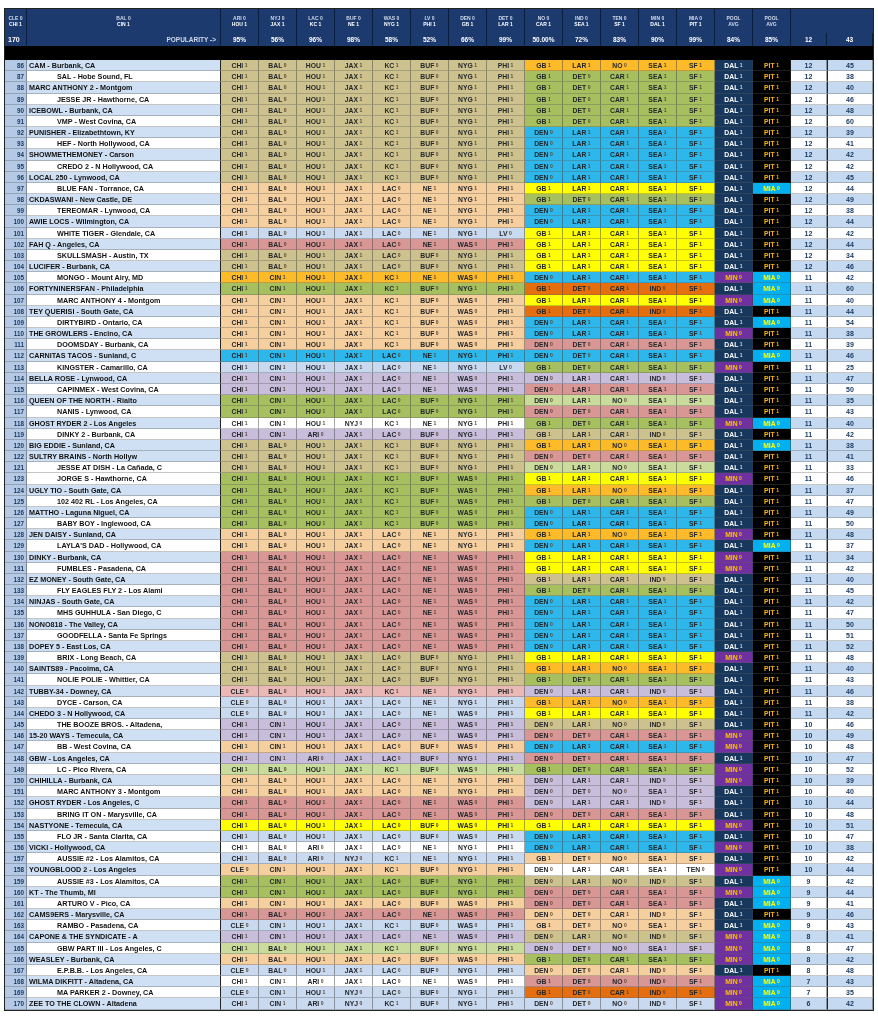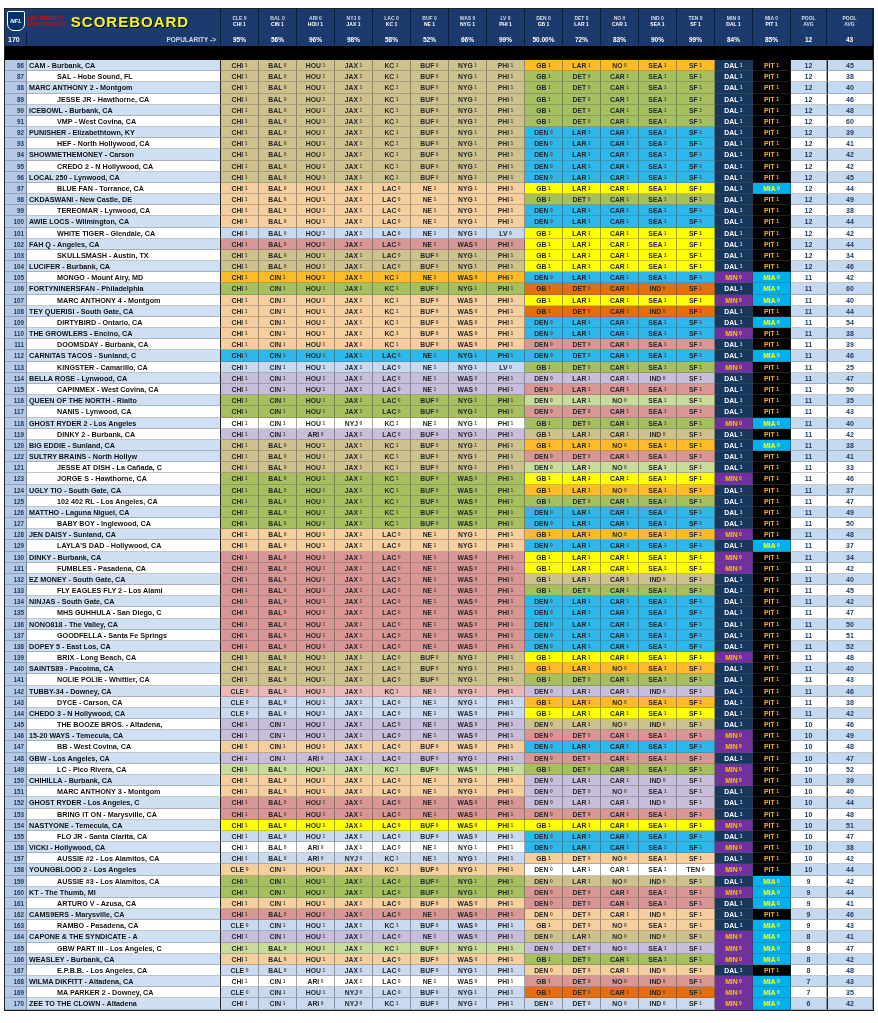--- a/index.html
+++ b/index.html
@@ -54,25 +54,20 @@
 
   .nm-even{background:#cfe0f4;} .nm-odd{background:#ffffff;padding-left:30px;}
   .wt-even{background:#c5d9f1;} .wt-odd{background:#ffffff;}
 </style>
 </head>
 <body>
 
 <div id="board">
 
   <div class="grid hA">
-    <div class="logoCell">
-      <span class="shield">NFL</span>
-      <span class="logotxt"><span>NFL WEEKLY</span><br><span>PICK'EM POOL</span></span>
-      <span class="bigtitle">SCOREBOARD</span>
-    </div>
 
   <div class="match">
         <span>CLE 0</span>
         <span class="fav">CHI 1</span>
       </div>
       <div class="match">
         <span>BAL 0</span>
         <span class="fav">CIN 1</span>
       </div>
       <div class="match">
@@ -1753,21 +1748,21 @@
         <div class="pick ro">CAR<span class="res">1</span></div>
         <div class="pick ro">SEA<span class="res">1</span></div>
         <div class="pick ro">SF<span class="res">1</span></div>
         <div class="pick c-min">MIN<span class="res">0</span></div>
         <div class="pick c-mia">MIA<span class="res">0</span></div>
         <div class="winsCell wt-even">9</div>
         <div class="tbCell wt-even">44</div>
       </div>
       <div class="grid row">
         <div class="numCell">161</div>
-        <div class="nameCell nm-odd">ARTURO V - Azusa, CA</div>
+        <div class="nameCell nm-odd">ARTURO V - Pico, CA</div>
         <div class="pick pe">CHI<span class="res">1</span></div>
         <div class="pick pe">CIN<span class="res">1</span></div>
         <div class="pick pe">HOU<span class="res">1</span></div>
         <div class="pick pe">JAX<span class="res">1</span></div>
         <div class="pick pe">LAC<span class="res">0</span></div>
         <div class="pick pe">BUF<span class="res">0</span></div>
         <div class="pick pe">WAS<span class="res">0</span></div>
         <div class="pick pe">PHI<span class="res">1</span></div>
         <div class="pick ro">DEN<span class="res">0</span></div>
         <div class="pick ro">DET<span class="res">0</span></div>

